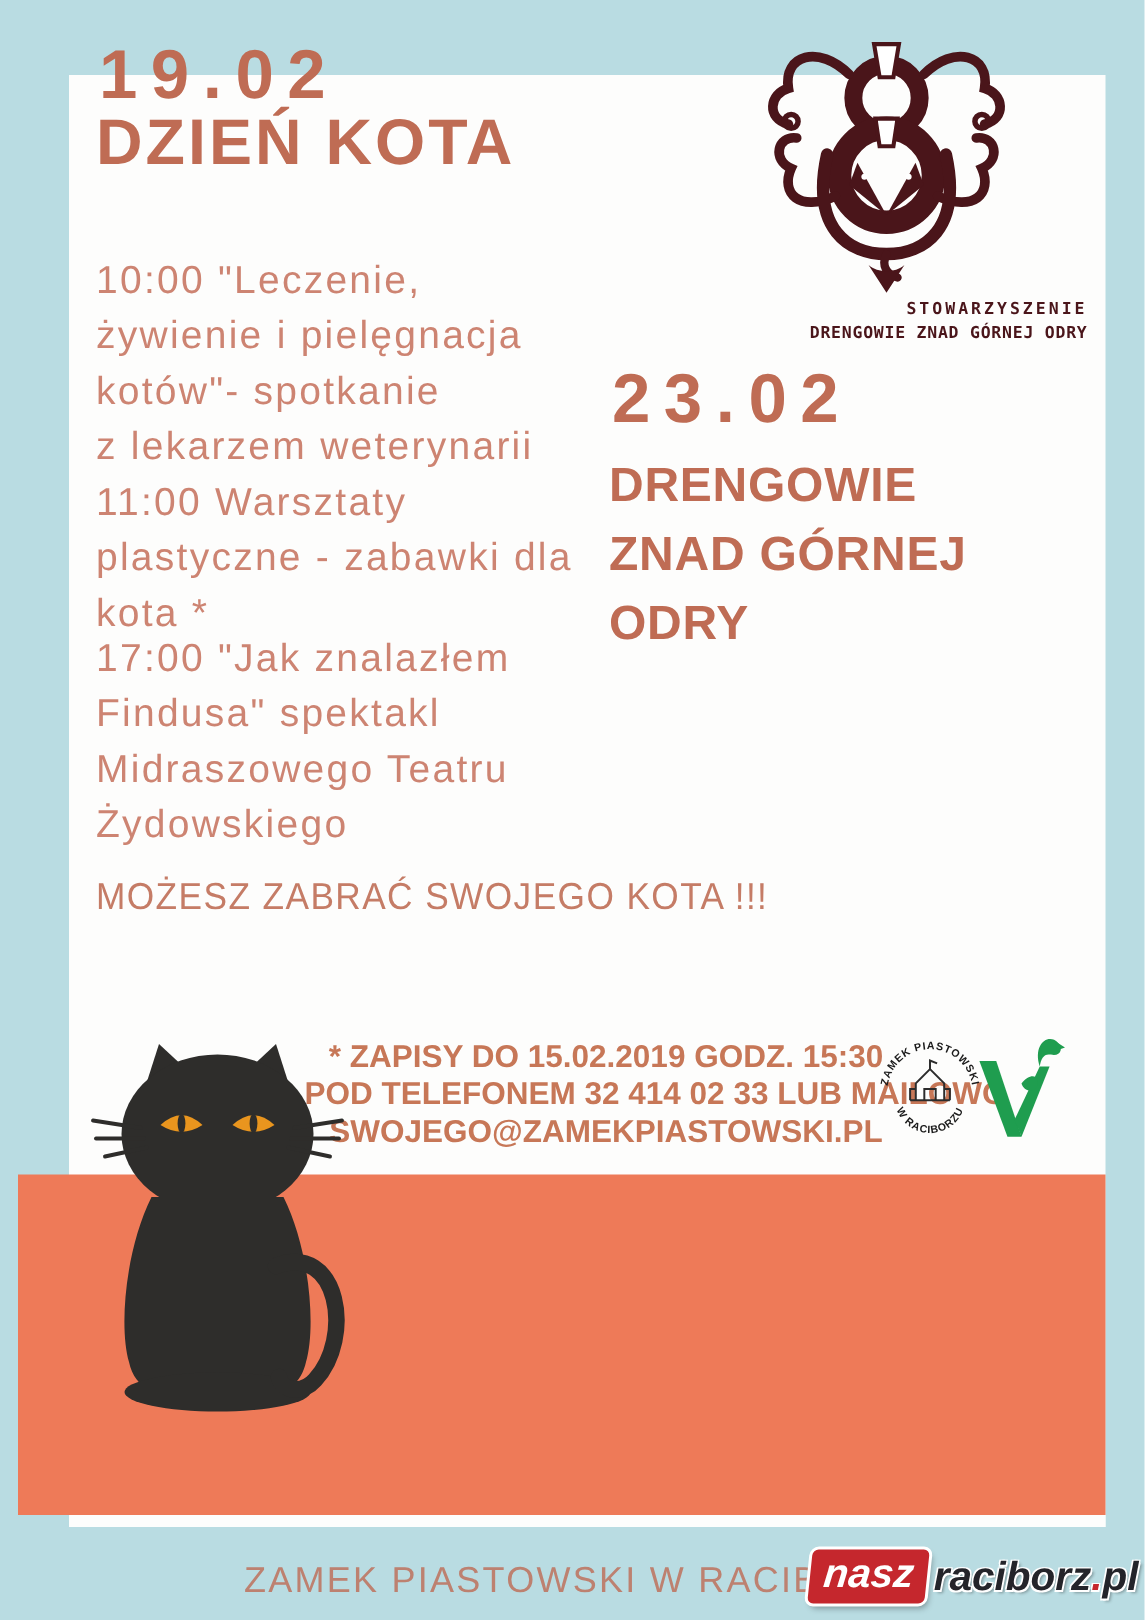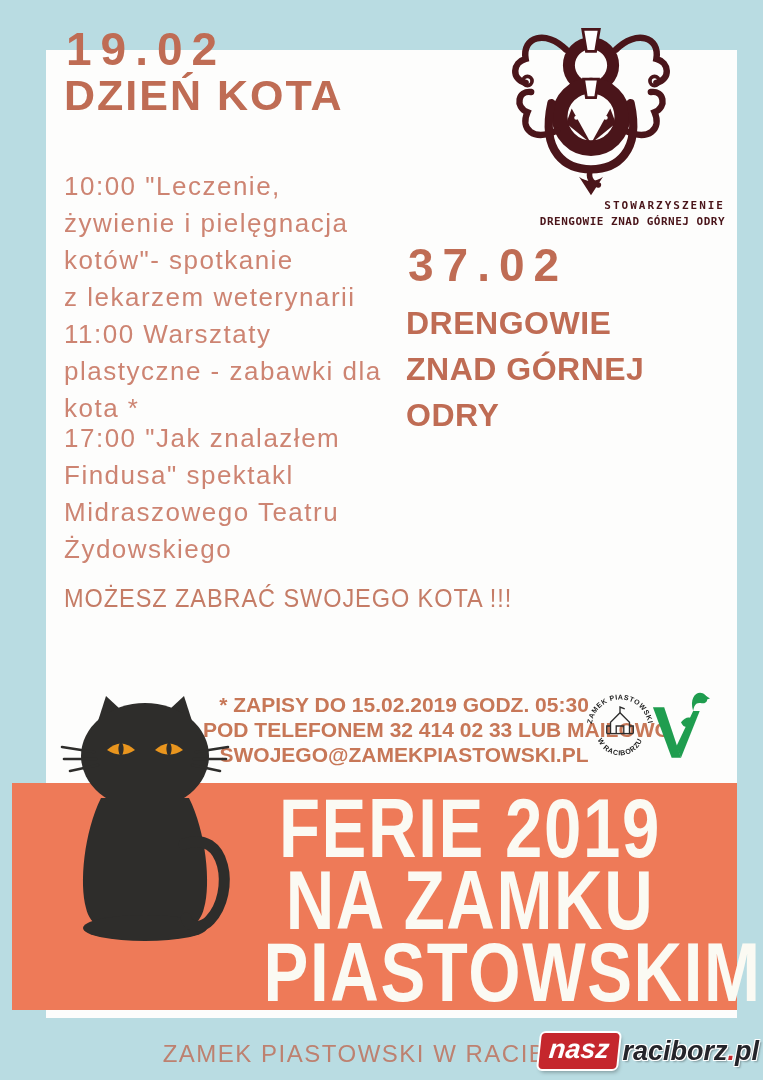--- a/index.html
+++ b/index.html
@@ -86,27 +86,27 @@
       <path d="M74,94 L95,132 L68,110 Z" fill="#4a151a"></path>
       <path d="M116,94 L95,132 L122,110 Z" fill="#4a151a"></path>
       <circle cx="79" cy="104" r="2.2" fill="#ffffff"></circle>
       <circle cx="111" cy="104" r="2.2" fill="#ffffff"></circle>
       <path d="M82,168 L95,188 L108,168 C101,174 89,174 82,168 Z" fill="#4a151a"></path>
     </svg>
   </div>
   <div class="runic runic-1">STOWARZYSZENIE</div>
   <div class="runic runic-2">DRENGOWIE ZNAD GÓRNEJ ODRY</div>
 
-  <div class="date-heading date-2">37.02</div>
+  <div class="date-heading date-2">23.02</div>
   <div class="title-2">DRENGOWIE
 ZNAD GÓRNEJ
 ODRY</div>
 
   <div class="reg-note">
-    <div class="reg-line">* ZAPISY DO 15.02.2019 GODZ. 05:30</div>
+    <div class="reg-line">* ZAPISY DO 15.02.2019 GODZ. 15:30</div>
     <div class="reg-line">POD TELEFONEM 32 414 02 33 LUB MAILOWO</div>
     <div class="reg-line">SWOJEGO@ZAMEKPIASTOWSKI.PL</div>
   </div>
 
   <div class="seal">
     <svg width="72" height="76" viewBox="0 0 76 80">
       <defs>
         <path id="sealTop" d="M8,42 A30,30 0 1 1 68,42"></path>
         <path id="sealBottom" d="M13,46 A25,25 0 0 0 63,46"></path>
       </defs>
@@ -154,25 +154,20 @@
         <line x1="160" y1="79" x2="132" y2="73"></line>
       </g>
       <path d="M47,58 Q61,45 75,58 Q61,67 47,58 Z" fill="#e9951e"></path>
       <path d="M95,58 Q109,45 123,58 Q109,67 95,58 Z" fill="#e9951e"></path>
       <ellipse cx="61" cy="57" rx="2.6" ry="6.5" fill="#2e2d2b"></ellipse>
       <ellipse cx="109" cy="57" rx="2.6" ry="6.5" fill="#2e2d2b"></ellipse>
       <path d="M124,152 C166,136 176,200 150,228 C142,237 128,236 126,226" stroke="#2e2d2b" stroke-width="11" fill="none" stroke-linecap="round"></path>
     </svg>
   </div>
 
-  <div class="banner-text">
-    <div class="banner-line">FERIE 2019</div>
-    <div class="banner-line">NA ZAMKU</div>
-    <div class="banner-line">PIASTOWSKIM</div>
-  </div>
 
   <div class="footer-venue">ZAMEK PIASTOWSKI W RACIBORZU</div>
 
   <div class="brand">
     <span class="brand-nasz">nasz</span>
     <span class="brand-dark">raciborz</span>
     <span class="brand-dot">.</span>
     <span class="brand-dark">pl</span>
   </div>
 </div>

